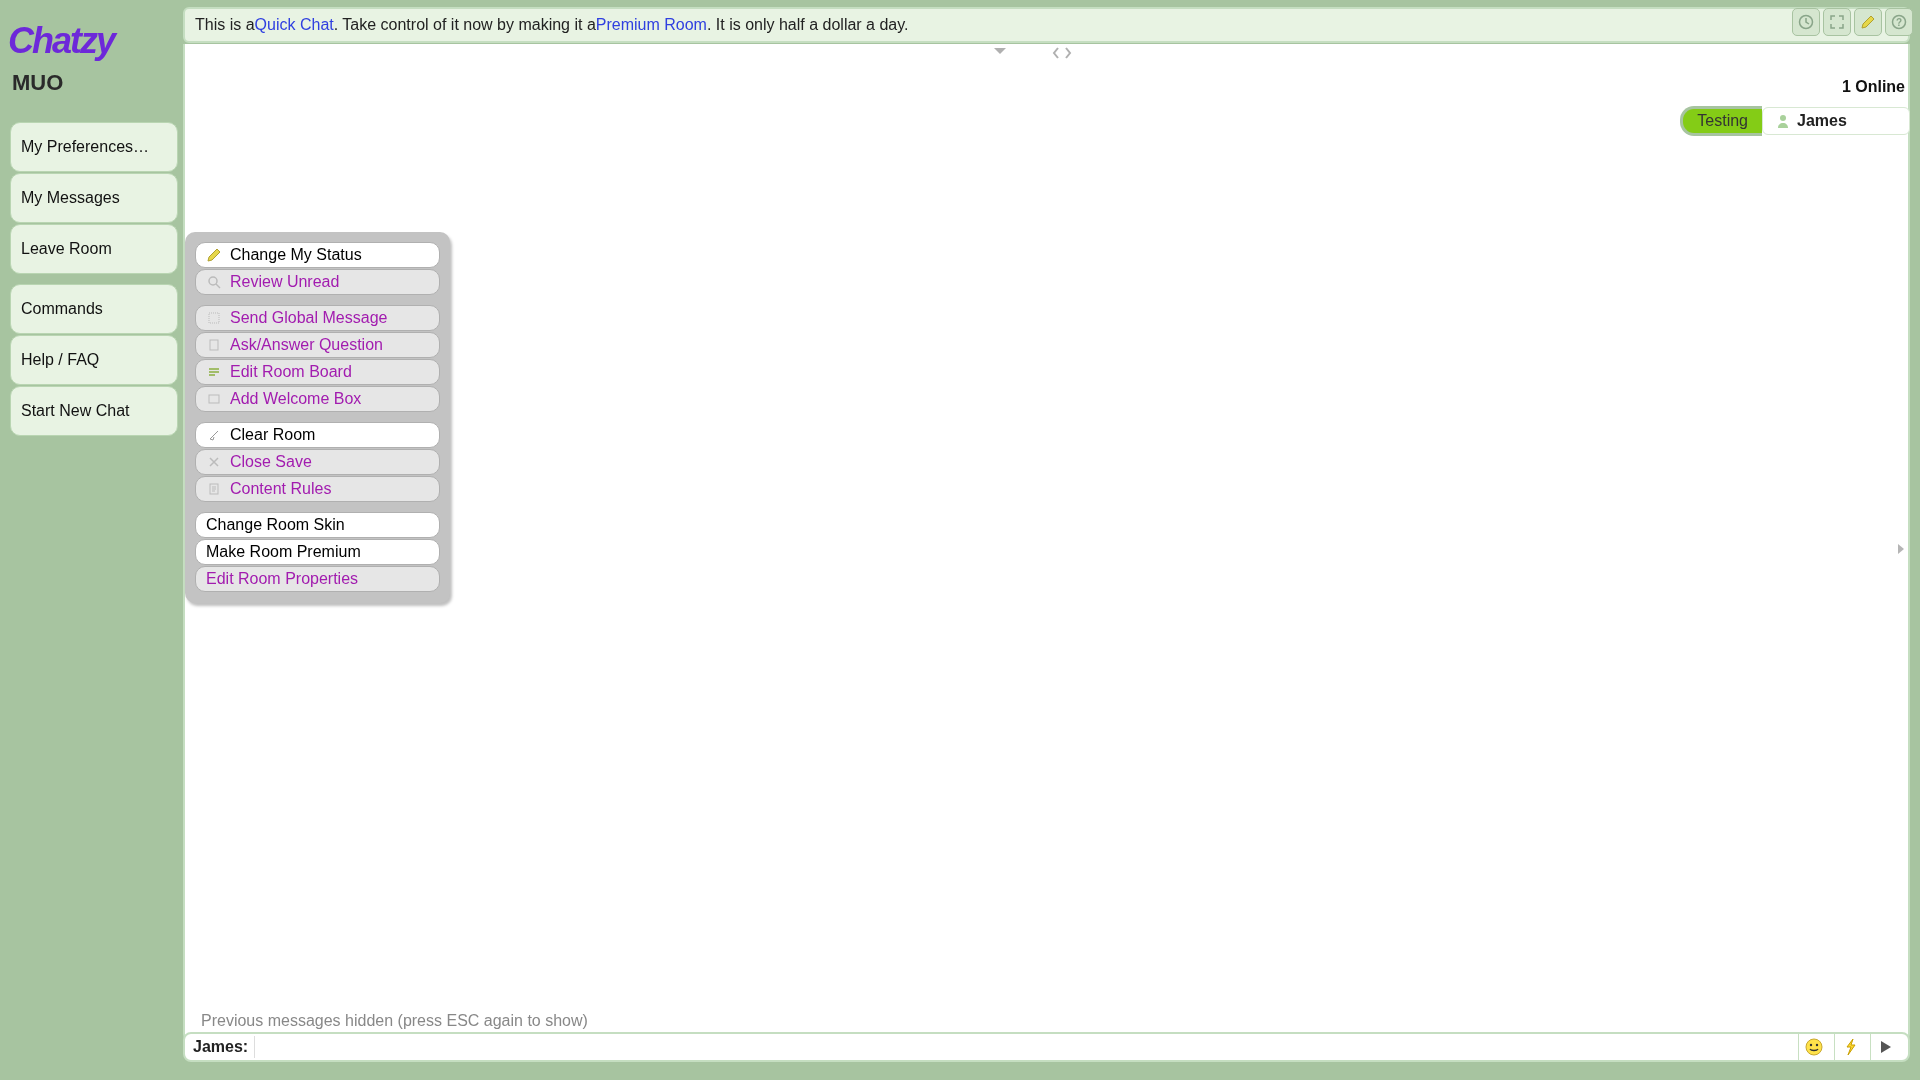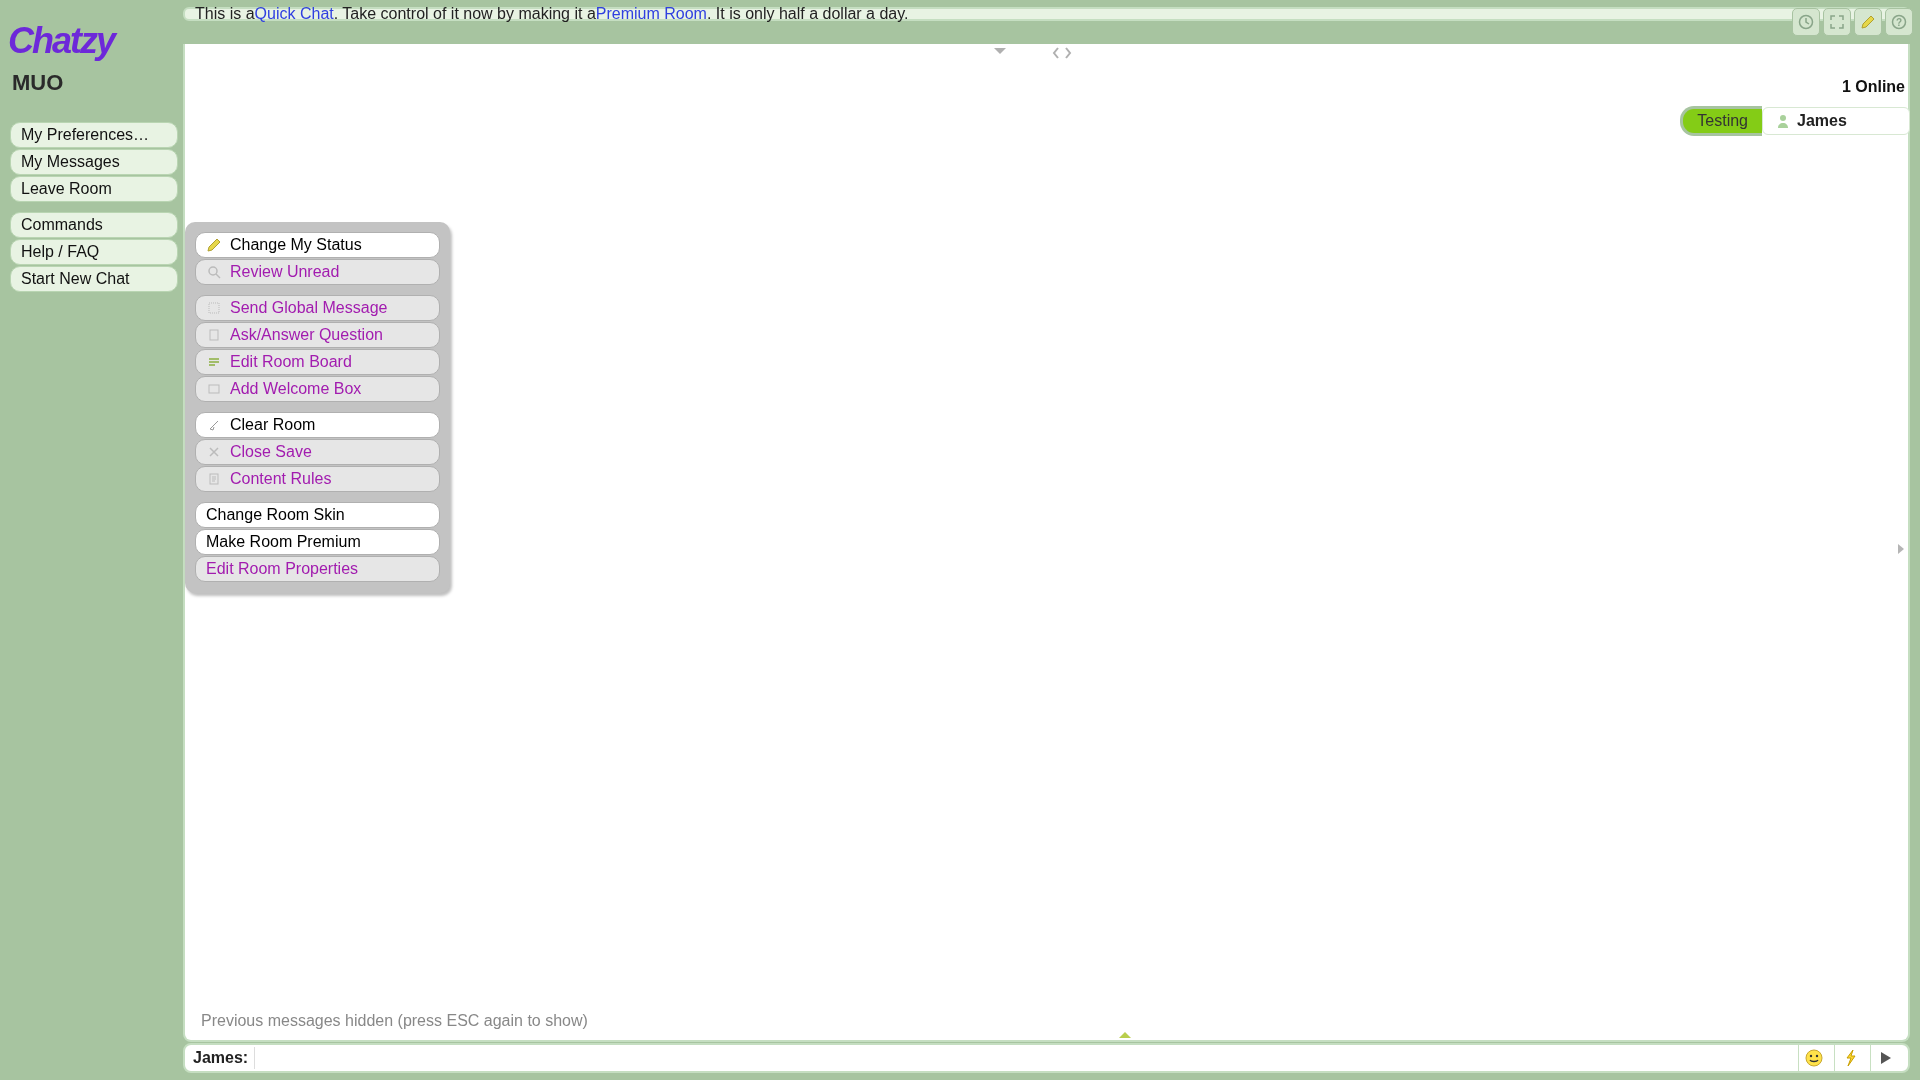--- a/index.html
+++ b/index.html
@@ -7,21 +7,21 @@
   font-family: Verdana, Arial, sans-serif;
   font-size: 15px;
   background: #a7c4a0;
   width: 1920px;
   height: 1080px;
   overflow: hidden;
 }
 .top-banner {
   position: absolute;
   top: 7px; left: 183px; right: 10px;
-  height: 14px;
+  height: 36px;
   background: #e8f3e3;
   border: 2px solid #c5dec1;
   border-radius: 6px;
   display: flex;
   align-items: center;
   padding: 0 10px;
   color: #222;
   font-size: 16px;
 }
 .top-banner a { color: #3040e0; text-decoration: none; }
@@ -64,21 +64,21 @@
 .sidebar {
   position: absolute;
   left: 10px; top: 122px;
   width: 168px;
 }
 .sb-group { margin-bottom: 10px; }
 .sb-item {
   background: #e8f3e3;
   border: 1px solid #b9d5b2;
   border-radius: 10px;
-  padding: 3px 10px;
+  padding: 15px 10px;
   margin-bottom: 1px;
   font-size: 16px;
   color: #111;
   cursor: pointer;
   white-space: nowrap;
   overflow: hidden;
 }
 .sb-item.active {
   background: #f9ee41;
   border-color: #d6c935;
@@ -160,21 +160,21 @@
   align-items: center;
   gap: 6px;
 }
 .user-icon {
   width: 16px; height: 16px;
 }
 .user-name { font-weight: 700; font-size: 16px; color: #222; }
 .input-bar {
   position: absolute;
   left: 183px; right: 10px; height: 30px;
-  bottom: 7px;
+  bottom: 18px;
   background: #fff;
   border: 2px solid #c5dec1;
   border-radius: 8px;
   display: flex;
   align-items: center;
   padding: 0 8px;
   gap: 6px;
 }
 .input-label { font-weight: 700; color: #222; font-size: 16px; }
 .msg-input {
@@ -190,21 +190,21 @@
   width: 30px; height: 26px;
   border-left: 1px solid #c8e0c2;
   display: flex;
   align-items: center;
   justify-content: center;
   cursor: pointer;
 }
 
 .popup {
   position: absolute;
-  left: 185px; top: 222px;
+  left: 185px; top: 232px;
   background: #c3c3c3;
   border-radius: 10px;
   padding: 10px;
   box-shadow: 2px 3px 3px rgba(0,0,0,.25);
   width: 265px;
 }
 .popup-group { margin-bottom: 10px; }
 .popup-group:last-child { margin-bottom: 0; }
 .popup-item {
   background: #fff;

